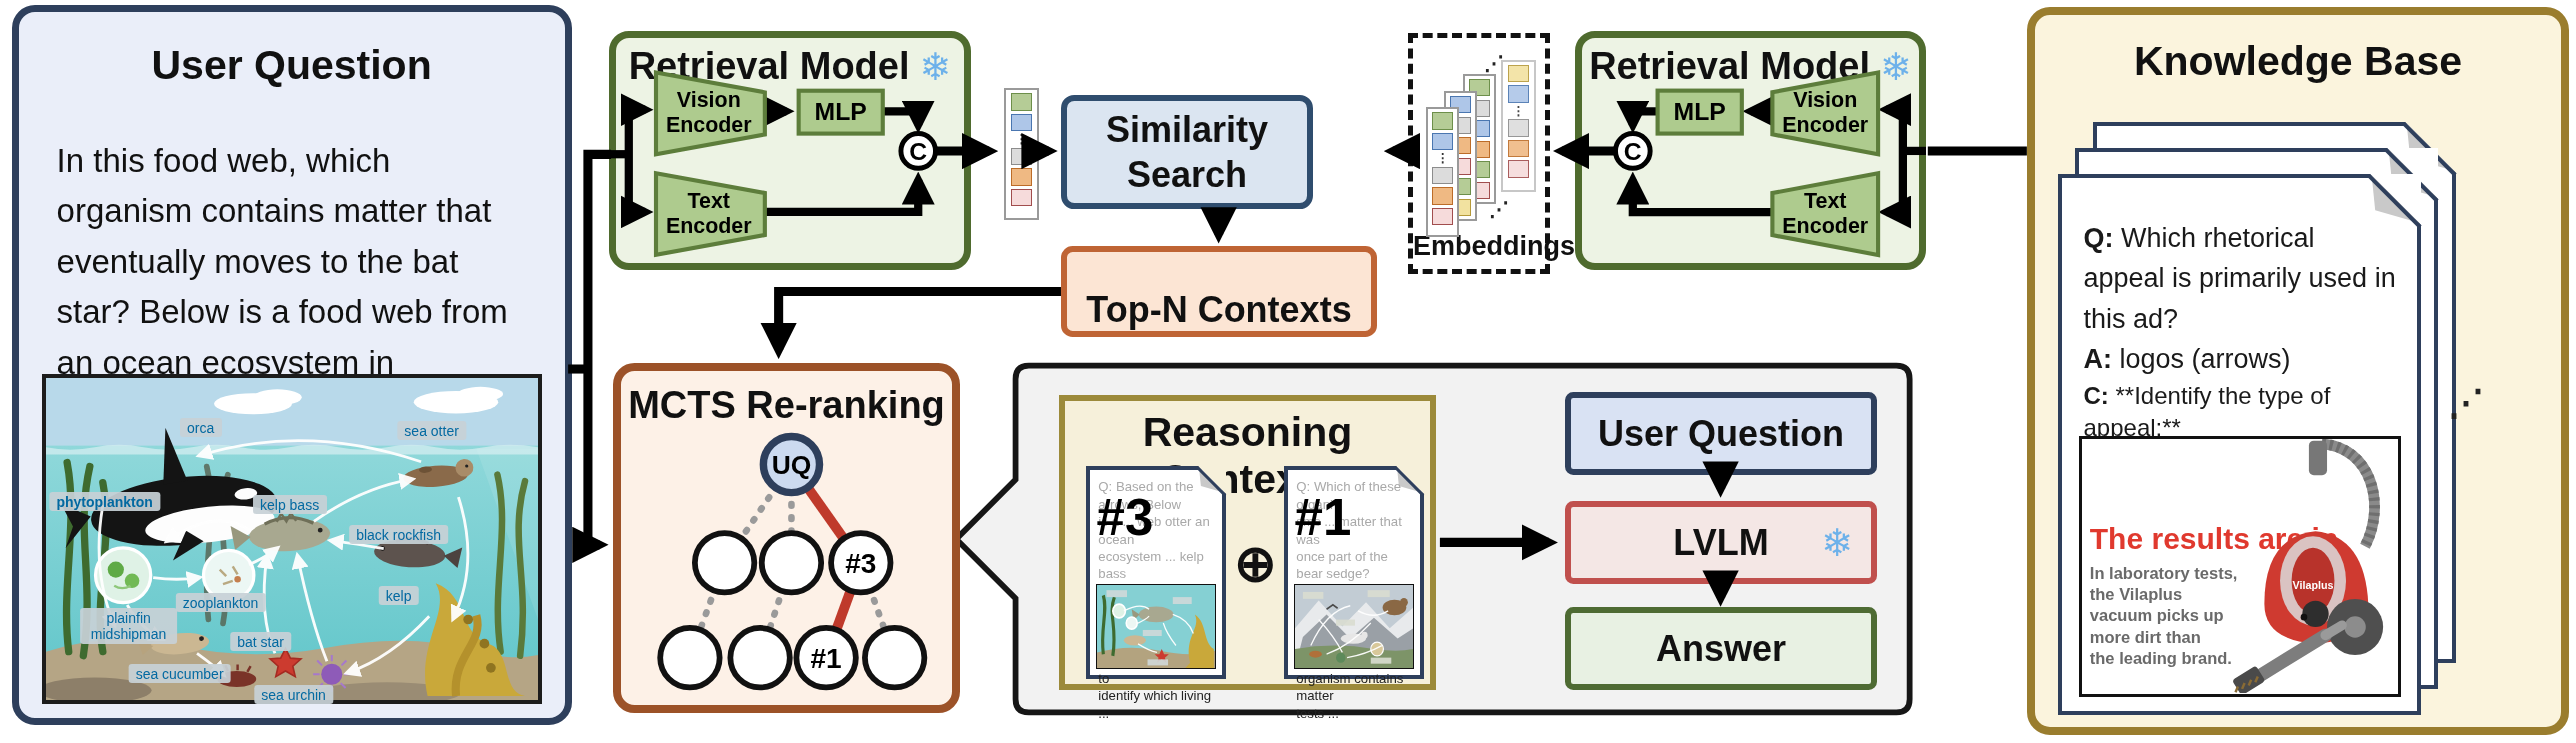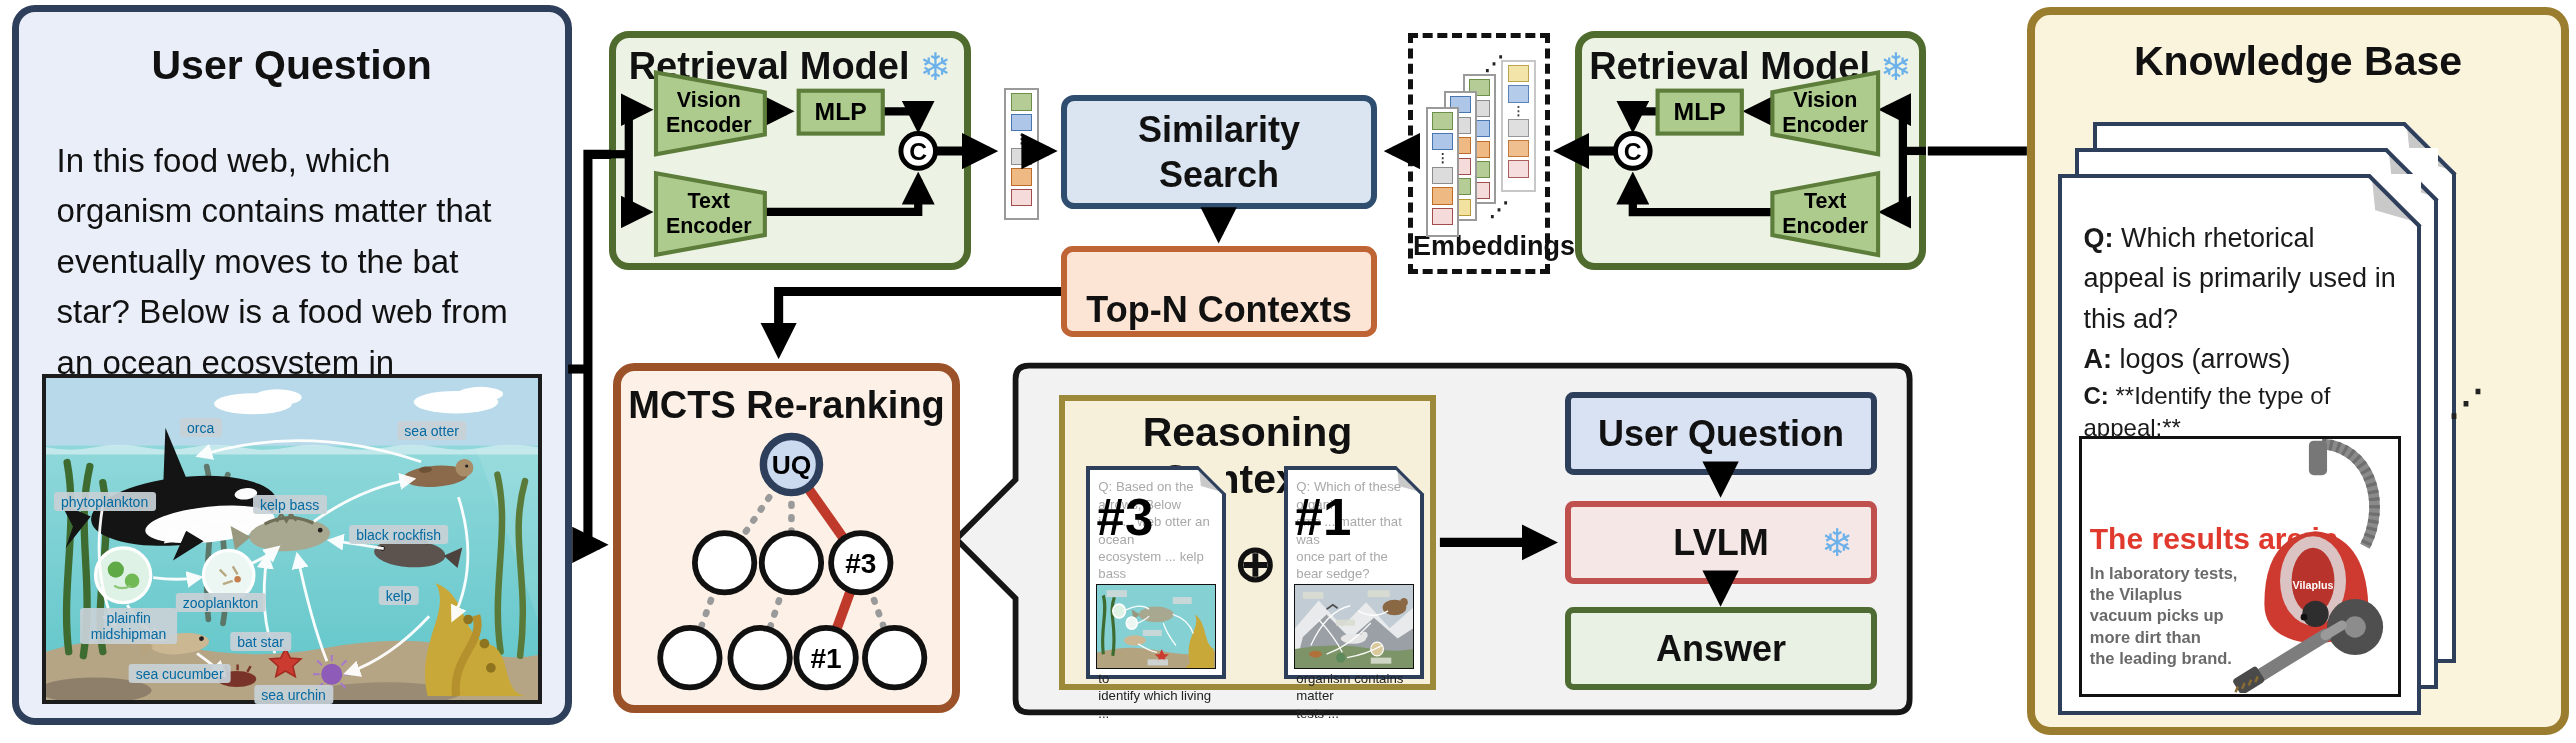--- a/index.html
+++ b/index.html
@@ -15,21 +15,21 @@
   .chip{position:absolute;transform:translateX(-50%);background:rgba(199,209,214,0.93);color:#0369a1;
         font-size:14px;padding:1.7px 7.4px;border-radius:3.3px;white-space:nowrap;line-height:1.15;}
   .chip.wrap{white-space:normal;width:83px;text-align:center;}
   
   .rmodel{position:absolute;box-sizing:border-box;background:#edf3e4;border:7.4px solid #4f6b2e;border-radius:20px;}
   .rm-title{position:absolute;top:6.6px;left:0;right:0;display:flex;justify-content:center;gap:10px;
             font-size:38px;font-weight:700;}
   .snow{color:#6db1ea;font-size:38px;font-weight:400;}
   .rm-svg{position:absolute;left:-7.4px;top:-7.4px;}
   
-  .simbox{left:1061px;top:95px;width:316px;height:114px;background:#dbe5f1;border:6.6px solid #2f4d6e;border-radius:13.2px;
+  .simbox{left:1061px;top:95px;width:252px;height:114px;background:#dbe5f1;border:6.6px solid #2f4d6e;border-radius:13.2px;
           display:flex;flex-direction:column;align-items:center;justify-content:center;font-size:36px;font-weight:700;line-height:1.25;position:absolute;box-sizing:border-box;}
   .topn{left:1061px;top:246px;width:316px;height:91px;background:#fce5d4;border:6.6px solid #bf6434;border-radius:11.6px;
         display:flex;align-items:flex-end;justify-content:center;font-size:36px;font-weight:700;position:absolute;box-sizing:border-box;}
   .embed-dash{left:1408px;top:33px;width:142px;height:241px;border:5px dashed #111;background:#fff;position:absolute;box-sizing:border-box;}
   .emb-label{position:absolute;bottom:6.6px;left:0;right:0;text-align:center;font-size:27px;font-weight:700;}
   .estrip{position:absolute;box-sizing:border-box;background:#fff;border:2.5px solid #9a9a9a;display:flex;flex-direction:column;align-items:center;padding:3.3px 0;gap:3.3px;}
   .cell{width:21.5px;height:17.3px;box-sizing:border-box;border:1.7px solid #888;}
   .cell.g{background:#b5cc96;border-color:#6d8f4a;} .cell.b{background:#aec6e8;border-color:#4a76b0;}
   .cell.gy{background:#dcdcdc;border-color:#8c8c8c;} .cell.o{background:#efb983;border-color:#bc6c28;}
   .cell.p{background:#f6dbdb;border-color:#a14d4d;} .cell.y{background:#f2e2a0;border-color:#b59a3a;}
@@ -189,21 +189,21 @@
           <path d="M186,342 Q208,358 218,368" marker-end="url(#warr)"></path>
           <path d="M282,342 Q262,296 272,222" marker-end="url(#warr)"></path>
           <path d="M508,148 Q534,230 502,298" marker-end="url(#warr)"></path>
           <path d="M70,158 Q56,240 84,306" marker-end="url(#warr)"></path>
           <path d="M252,190 Q210,160 150,202" marker-end="url(#warr)"></path>
         </g>
       </svg>
 
       <div class="chip" style="left:155px;top:40px;">orca</div>
       <div class="chip" style="left:386px;top:43px;">sea otter</div>
-      <div class="chip" style="left:59px;top:114px;">phytoplankton</div>
+      <div class="chip" style="left:59px;top:114px;font-weight:bold;">phytoplankton</div>
       <div class="chip" style="left:244px;top:117px;">kelp bass</div>
       <div class="chip" style="left:353px;top:147px;">black rockfish</div>
       <div class="chip" style="left:175px;top:215px;">zooplankton</div>
       <div class="chip wrap" style="left:83px;top:230px;">plainfin midshipman</div>
       <div class="chip" style="left:353px;top:208px;">kelp</div>
       <div class="chip" style="left:215px;top:254px;">bat star</div>
       <div class="chip" style="left:134px;top:286px;">sea cucumber</div>
       <div class="chip" style="left:248px;top:307px;">sea urchin</div>
     </div>
   </div>

